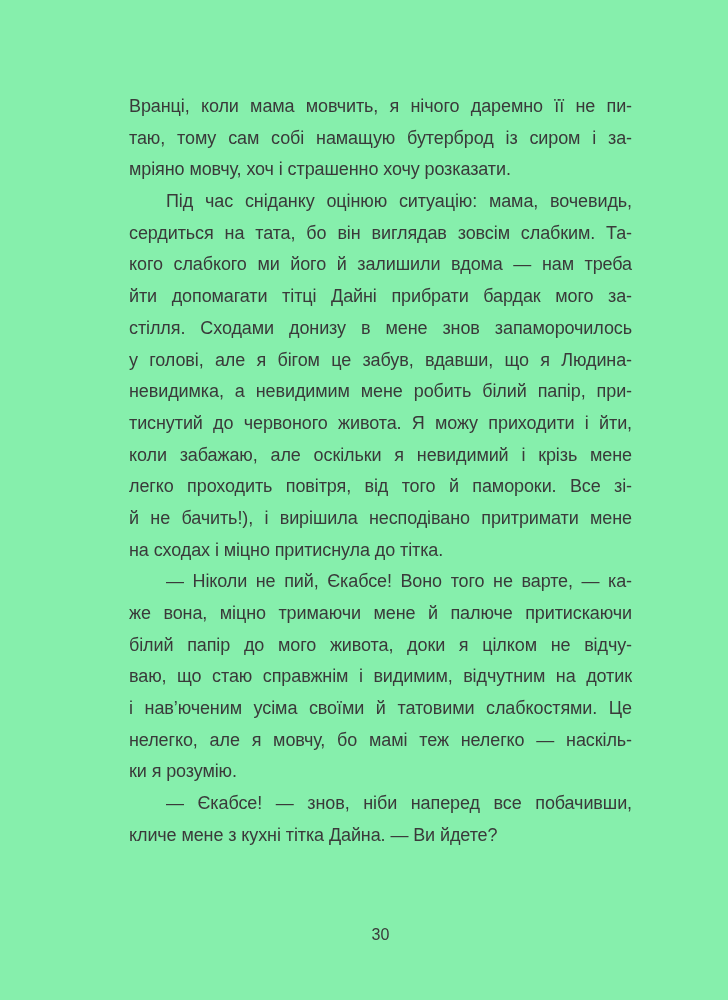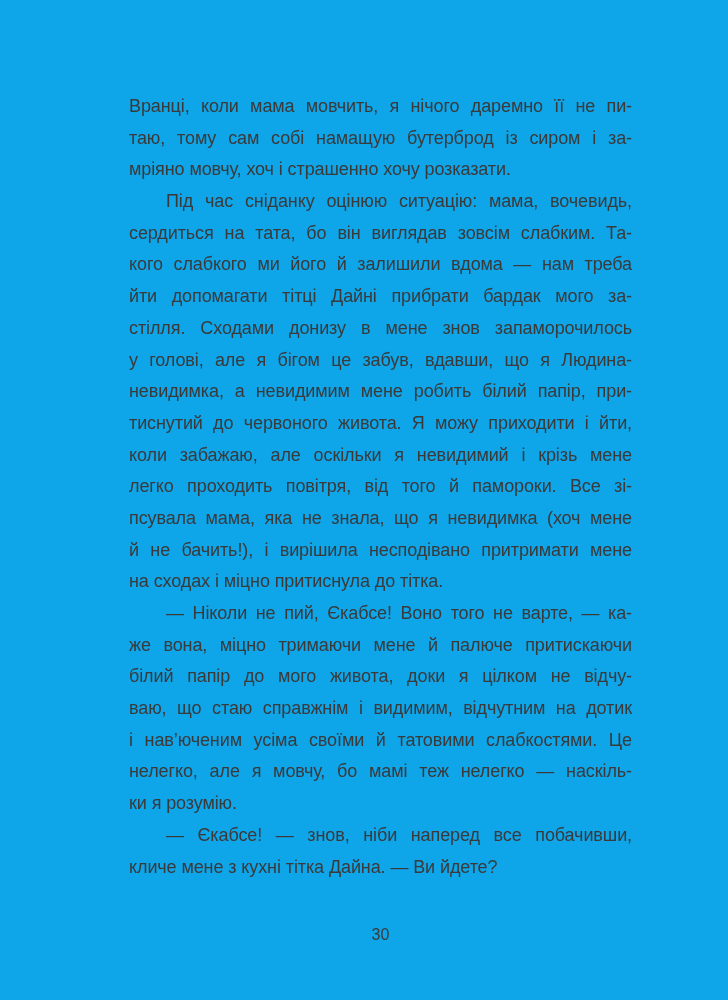--- a/index.html
+++ b/index.html
@@ -4,21 +4,21 @@
 <style>
   html, body {
     margin: 0;
     padding: 0;
     background: #ffffff;
   }
   .page {
     position: relative;
     width: 728px;
     height: 1000px;
-    background: #0ea5e9;
+    background: #86efac;
     overflow: hidden;
     font-family: "Liberation Sans", sans-serif;
   }
   .text-block {
     position: absolute;
     left: 129px;
     top: 91px;
     width: 503px;
   }
   .paragraph {
@@ -66,21 +66,20 @@
         <div class="line indent">Під час сніданку оцінюю ситуацію: мама, вочевидь,</div>
         <div class="line">сердиться на тата, бо він виглядав зовсім слабким. Та-</div>
         <div class="line">кого слабкого ми його й залишили вдома — нам треба</div>
         <div class="line">йти допомагати тітці Дайні прибрати бардак мого за-</div>
         <div class="line">стілля. Сходами донизу в мене знов запаморочилось</div>
         <div class="line">у голові, але я бігом це забув, вдавши, що я Людина-</div>
         <div class="line">невидимка, а невидимим мене робить білий папір, при-</div>
         <div class="line">тиснутий до червоного живота. Я можу приходити і йти,</div>
         <div class="line">коли забажаю, але оскільки я невидимий і крізь мене</div>
         <div class="line">легко проходить повітря, від того й памороки. Все зі-</div>
-        <div class="line">псувала мама, яка не знала, що я невидимка (хоч мене</div>
         <div class="line">й не бачить!), і вирішила несподівано притримати мене</div>
         <div class="line last">на сходах і міцно притиснула до тітка.</div>
       </div>
       <div class="paragraph">
         <div class="line indent">— Ніколи не пий, Єкабсе! Воно того не варте, — ка-</div>
         <div class="line">же вона, міцно тримаючи мене й палюче притискаючи</div>
         <div class="line">білий папір до мого живота, доки я цілком не відчу-</div>
         <div class="line">ваю, що стаю справжнім і видимим, відчутним на дотик</div>
         <div class="line">і нав’юченим усіма своїми й татовими слабкостями. Це</div>
         <div class="line">нелегко, але я мовчу, бо мамі теж нелегко — наскіль-</div>

